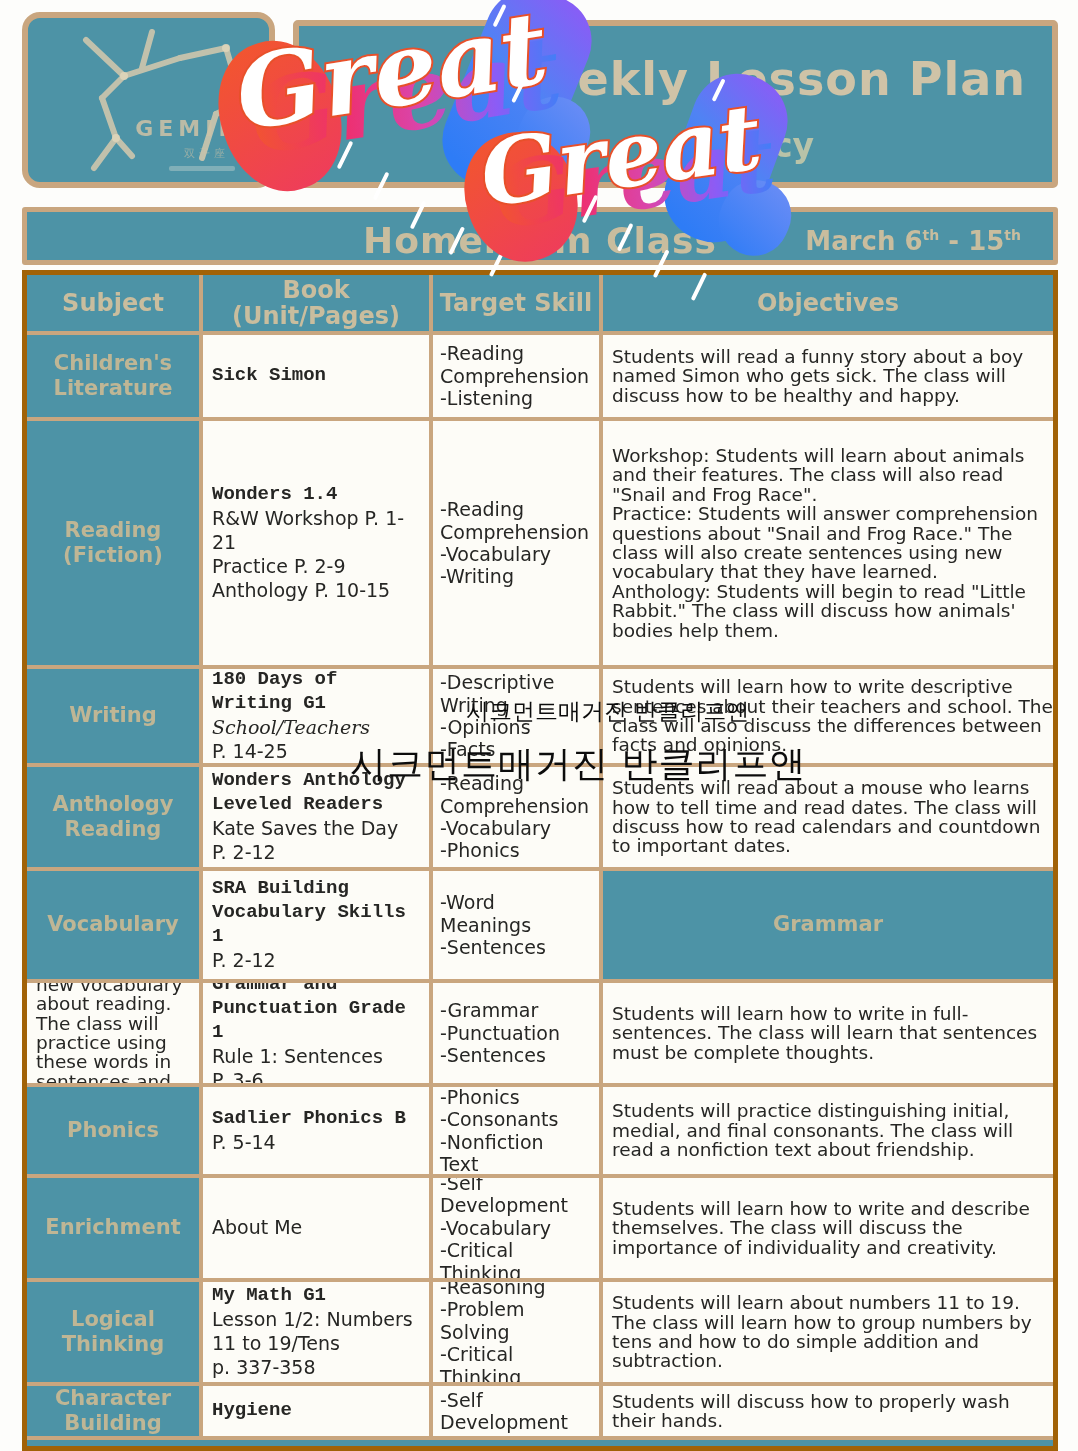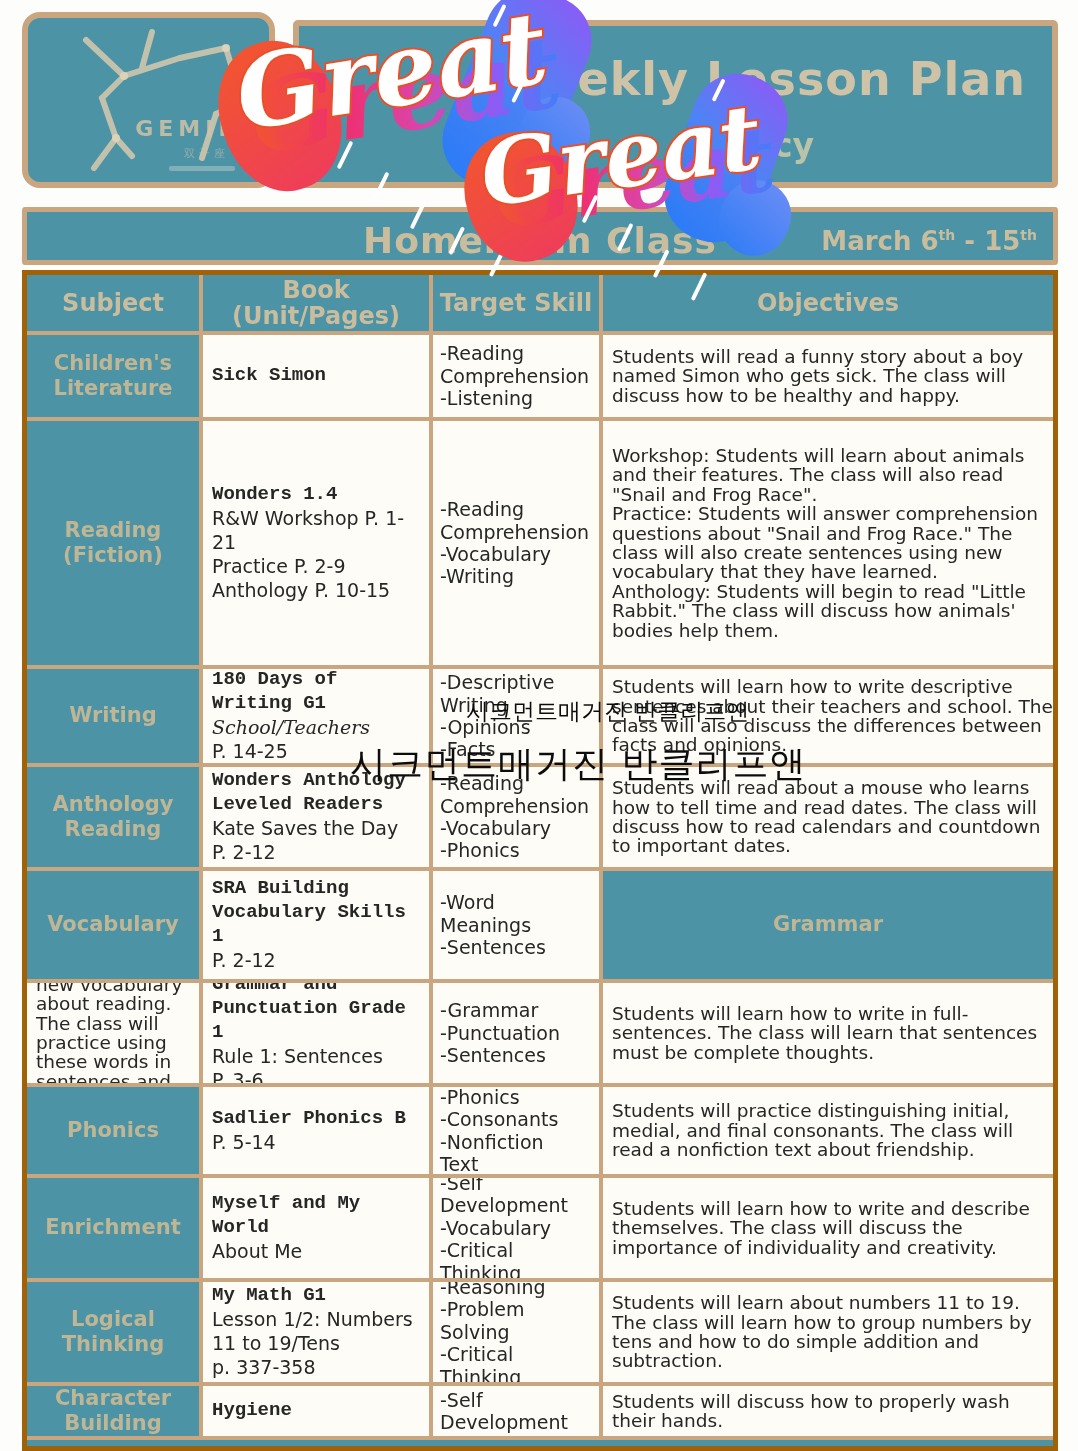--- a/index.html
+++ b/index.html
@@ -21,21 +21,21 @@
     background:#4d93a6; border:6px solid #c9a67f; border-radius:5px; }
   .title-main { position:absolute; right:26px; top:26px; color:#cfc3a7;
     font-size:46px; font-weight:bold; letter-spacing:1px; }
   .title-frag { position:absolute; left:474px; top:100px; color:#b9c3a8;
     font-size:33px; font-weight:bold; }
 
   .banner { position:absolute; left:22px; top:207px; width:1036px; height:58px;
     background:#4d93a6; border:5px solid #c9a67f; border-radius:3px; }
   .banner-title { position:absolute; left:0; right:0; top:8px; text-align:center;
     color:#c9bd9e; font-size:36px; font-weight:bold; letter-spacing:1px; }
-  .banner-date { position:absolute; right:16px; top:14px; color:#c9bd9e;
+  .banner-date { position:absolute; right:32px; top:14px; color:#c9bd9e;
     font-size:26px; font-weight:bold; }
   .banner-date sup { font-size:14px; }
 
   
   .doc-table { position:absolute; left:22px; top:270px; width:1036px; height:1181px;
     background:#c9a67f; border:5px solid #a16207;
     display:grid; grid-template-columns:172px 226px 166px 1fr; gap:4px;
     grid-template-rows:56px 82px 244px 94px 100px 108px 100px 87px 100px 100px 50px 6px; }
   .cell { overflow:hidden; }
   .hcell { background:#4d93a6; color:#c9bd9e; font-weight:bold; font-size:24px;
@@ -221,21 +221,20 @@
     <div class="bl bold">Sadlier Phonics B</div>
     <div class="bl">P. 5-14</div>
   </div>
   <div class="cell wcell skills">-Phonics
 -Consonants
 -Nonfiction Text</div>
   <div class="cell wcell obj">Students will practice distinguishing initial, medial, and final consonants. The class will read a nonfiction text about friendship.</div>
 
   <div class="cell subj">Enrichment</div>
   <div class="cell wcell book">
-    <div class="bl bold">Myself and My World</div>
     <div class="bl">About Me</div>
   </div>
   <div class="cell wcell skills">-Self
 Development
 -Vocabulary
 -Critical Thinking</div>
   <div class="cell wcell obj">Students will learn how to write and describe themselves. The class will discuss the importance of individuality and creativity.</div>
 
   <div class="cell subj">Logical
 Thinking</div>

